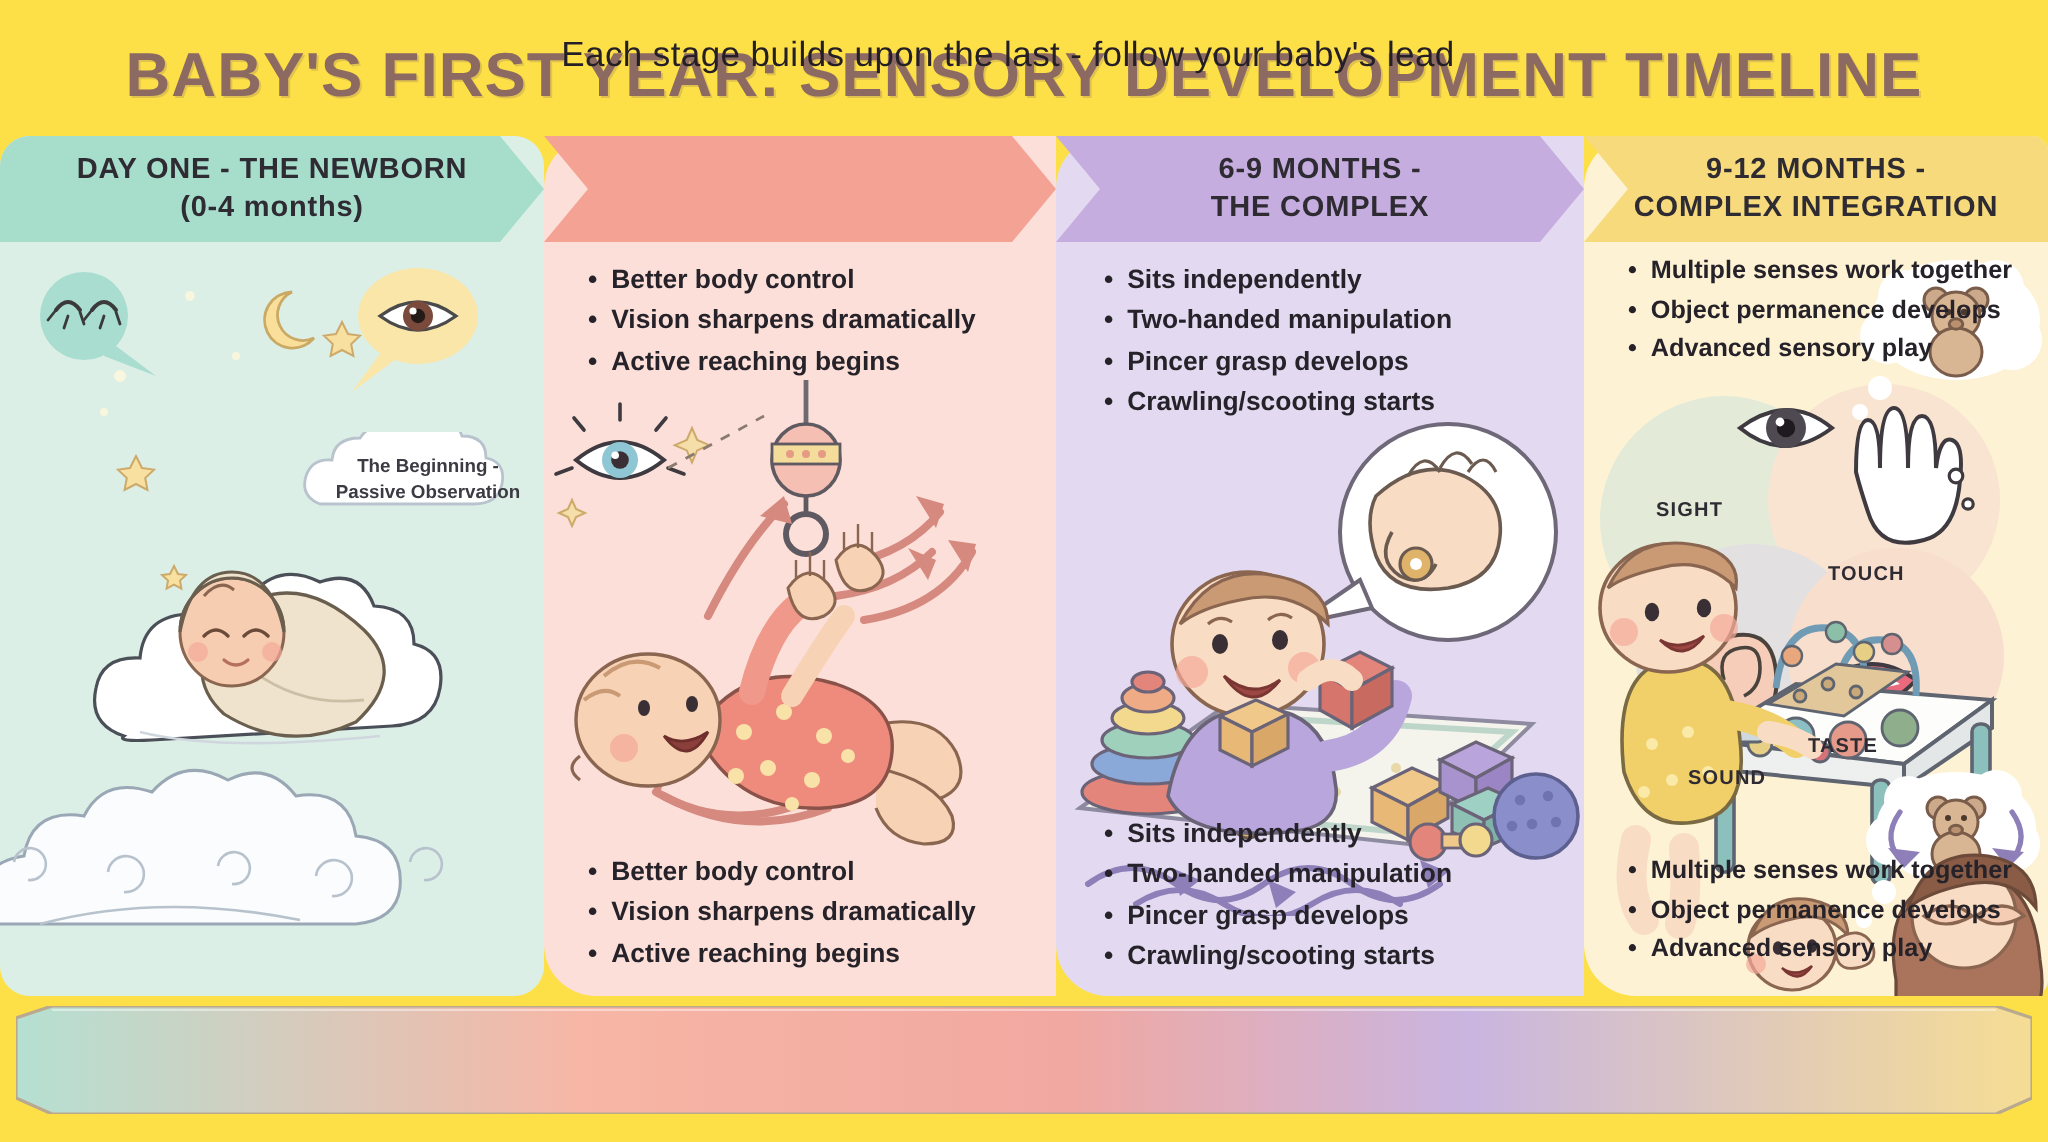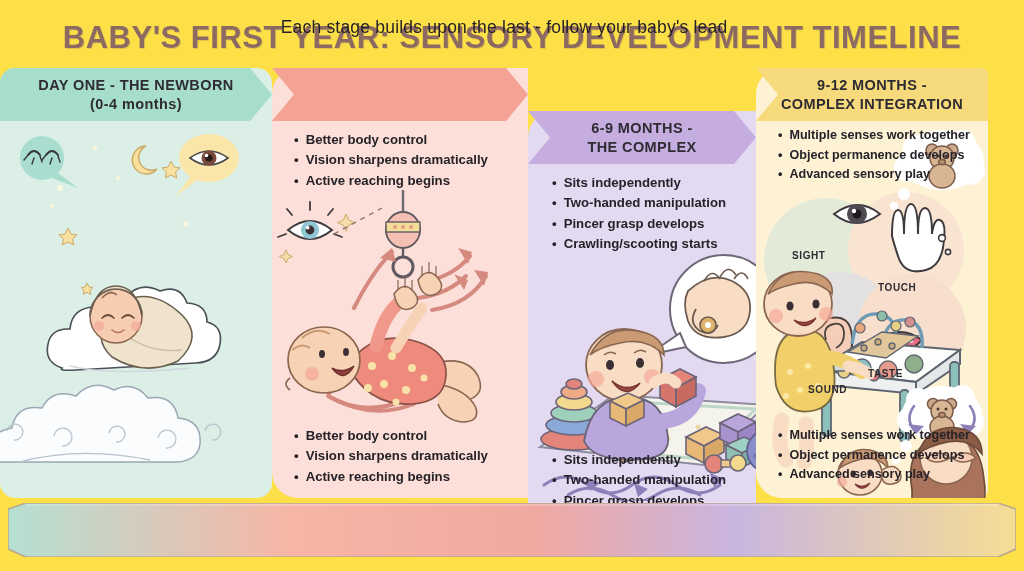--- a/index.html
+++ b/index.html
@@ -19,21 +19,21 @@
     text-shadow:1px 1px 0 rgba(140,106,98,.25);
     line-height:48px;
     white-space:nowrap;
   }
 
   
   .cols{position:absolute;left:0;top:68px;width:1024px;height:430px;display:flex;}
   .col{position:relative;height:430px;overflow:hidden;}
   .col.c1{width:272px;border-radius:15px;}
   .col.c2{width:256px;}
-  .col.c3{width:228px;margin-top:43px;}
+  .col.c3{width:264px;}
   .col.c4{width:232px;}
 
   .colbody{position:absolute;left:0;top:0;width:100%;height:430px;}
   .col.c1 .colbody{background:#dcefe7;border-top-left-radius:8px;border-bottom-left-radius:8px;}
   .col.c2 .colbody{background:#fbdfd8;}
   .col.c3 .colbody{background:#e3daf1;}
   .col.c4 .colbody{background:#fdf2d4;border-top-right-radius:8px;border-bottom-right-radius:8px;}
 
   
   .col.c2 .colbody{border-radius:26px 0 0 26px;}
@@ -170,20 +170,29 @@
         </g>
       </svg>
 
       <div class="header">
         <div>
           <span>DAY ONE - THE NEWBORN</span>
           <span>(0-4 months)</span>
         </div>
       </div>
 
+      <div class="cloudlabel">
+        <svg class="cl-bg" viewBox="0 0 128 48">
+          <path d="M10 36 q-10 -4 -7 -14 q3 -9 13 -8 q1 -11 14 -11 q6 -9 17 -5 q8 -9 19 -3 q11 -4 15 7 q12 0 12 11 q10 2 8 13 q-2 10 -14 10z" fill="#ffffff" stroke="#b9c3cd" stroke-width="1.4"></path>
+        </svg>
+        <div class="cl-txt">
+          <div>The Beginning -</div>
+          <div>Passive Observation</div>
+        </div>
+      </div>
     </div>
 
     <div class="col c2">
       <div class="colbody"></div>
 
       <svg class="ill" style="left:0;top:120px;width:256px;height:245px" viewBox="0 0 256 245">
 
         <g>
           <path d="M16 42 q22 -18 44 0 q-22 18 -44 0z" fill="#fff" stroke="#3e3a40" stroke-width="2"></path>
           <circle cx="38" cy="42" r="9" fill="#8fc6d4"></circle>

